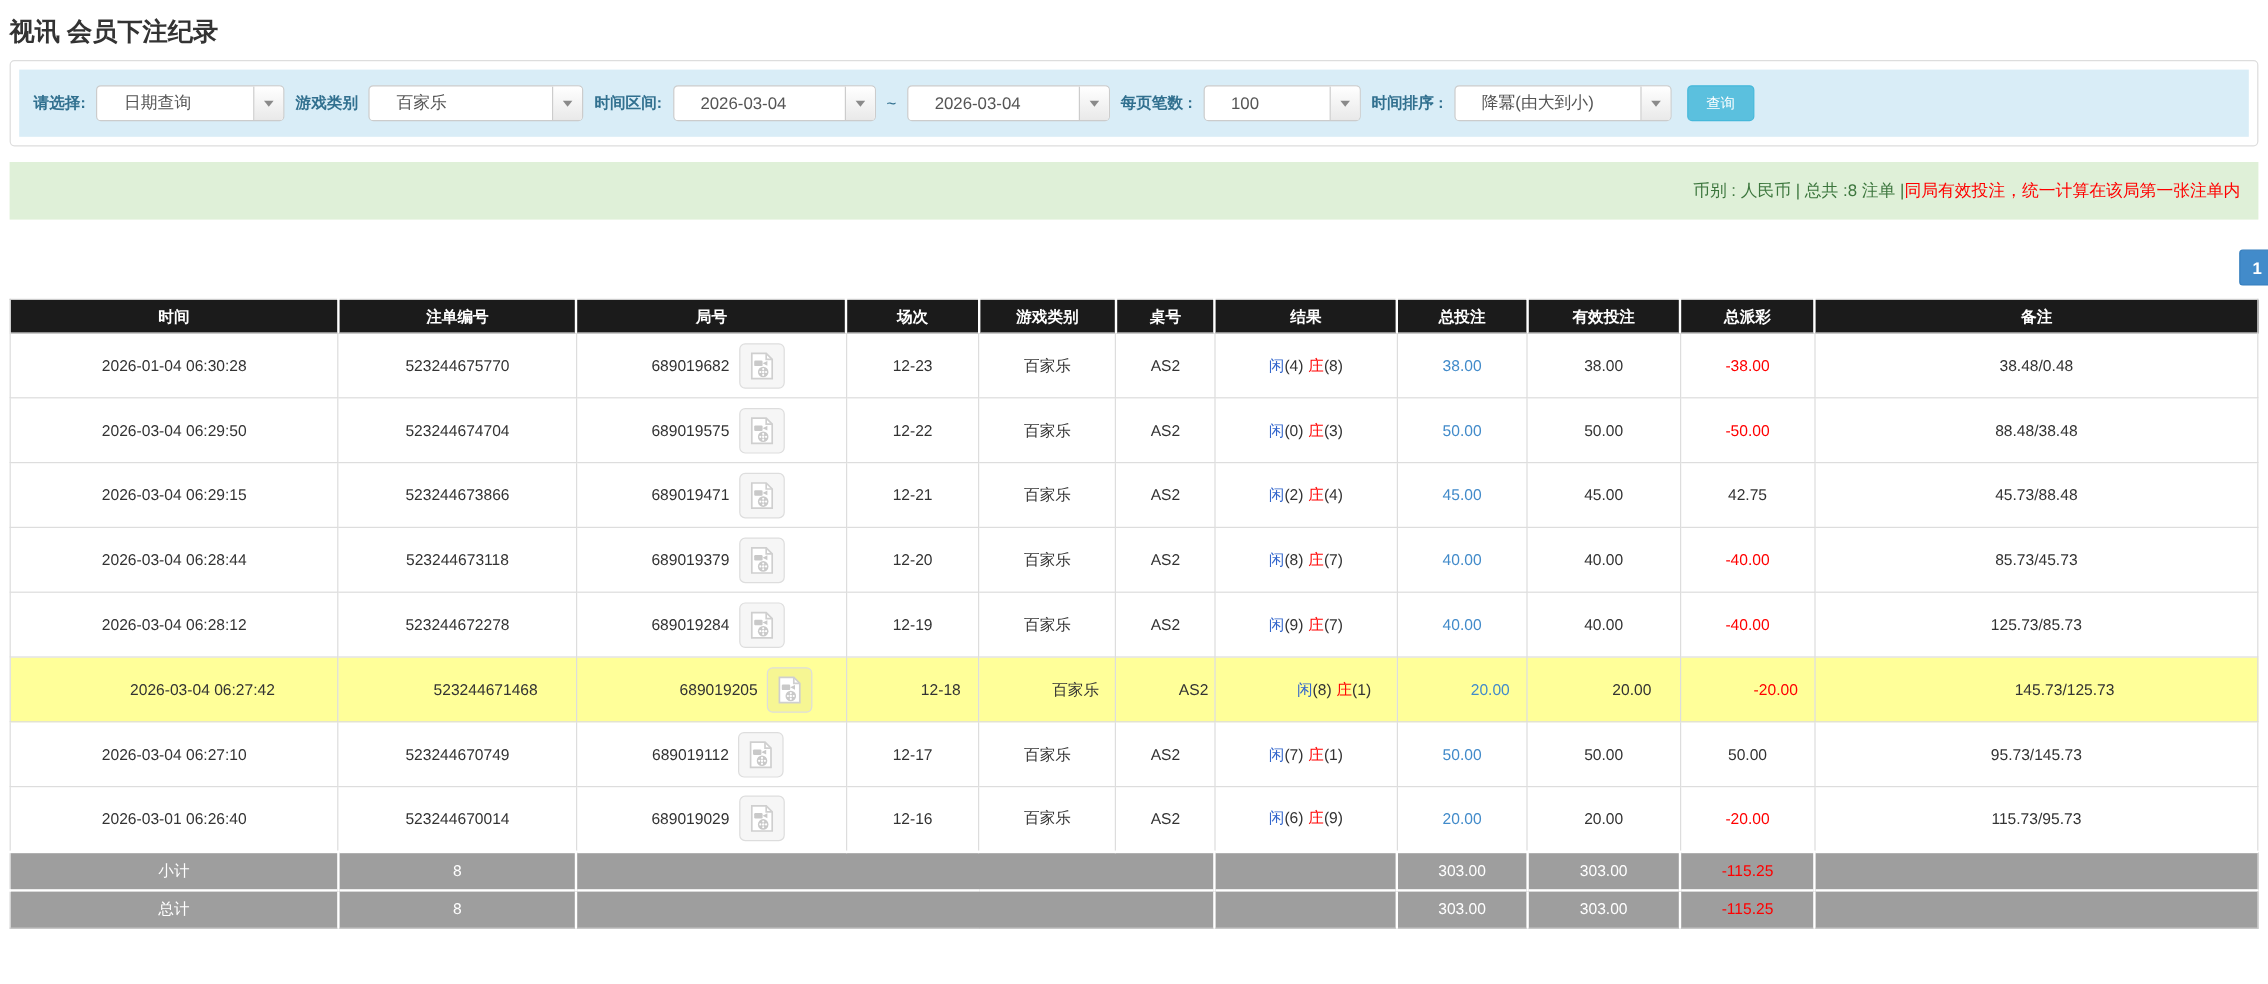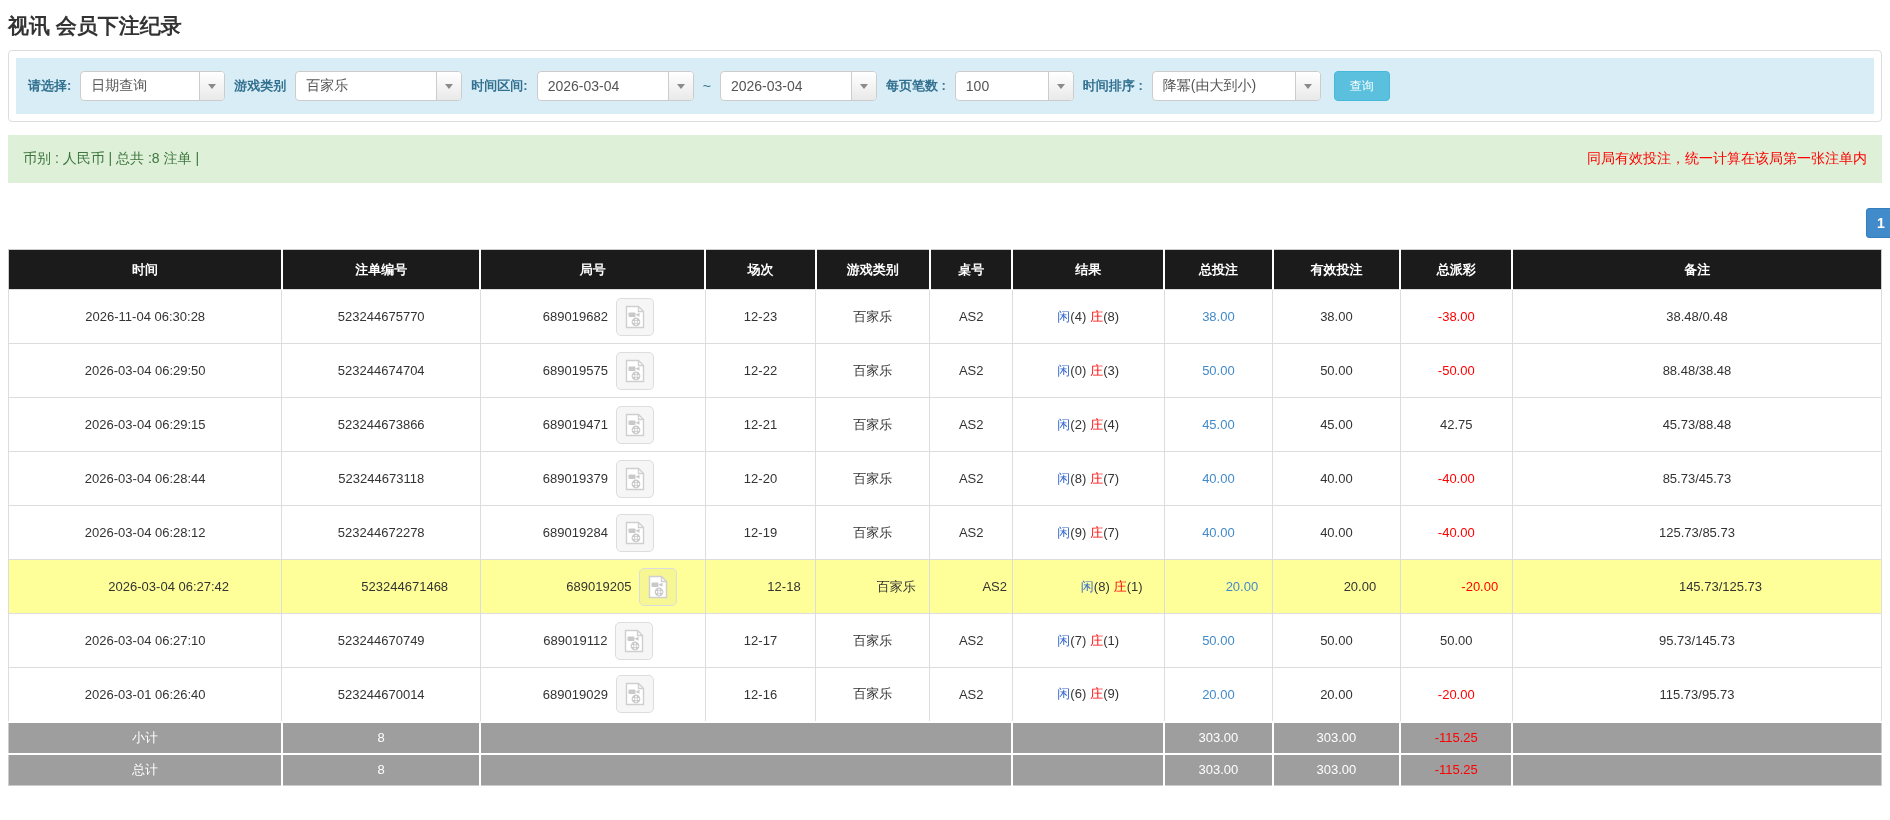--- a/index.html
+++ b/index.html
@@ -29,21 +29,21 @@
     padding: 13px 12px; gap: 9px;
   }
   .flabel {
     color: #31708f; font-weight: bold; font-size: 13px;
     white-space: nowrap;
   }
   .tilde { color: #31708f; font-size: 14px; }
   .combo {
     display: inline-flex; align-items: stretch;
     height: 30px; background: #fff;
-    border: 1px solid #ccc; border-radius: 4px; overflow: hidden;
+    border: 1px solid #ccc; border-radius: 4px; overflow: hidden; padding-left: 12px;
   }
   .combo input {
     border: none; outline: none; padding: 0 10px;
     font-size: 14px; color: #555; background: transparent;
     font-family: "Liberation Sans", "DejaVu Sans", sans-serif;
   }
   .arrow-btn {
     width: 25px; border: none; border-left: 1px solid #ccc;
     background: linear-gradient(#ffffff, #e9e9e9);
     display: flex; align-items: center; justify-content: center;
@@ -58,21 +58,21 @@
   .query-btn {
     height: 30px; padding: 0 15px; margin-left: 4px;
     background: #5bc0de; border: 1px solid #46b8da; border-radius: 4px;
     color: #fff; font-size: 12px; cursor: pointer;
     font-family: "Liberation Sans", "DejaVu Sans", sans-serif;
   }
 
   
   .summary-bar {
     margin-top: 13px; height: 48px; background: #dff0d8;
-    display: flex; align-items: center; justify-content: space-between;
+    display: flex; align-items: center; justify-content: flex-end;
     padding: 0 15px; font-size: 14px;
   }
   .summary-left { color: #3c763d; }
   .summary-right { color: #ff0000; }
 
   
   .pagination-row { margin-top: 25px; height: 30px; position: relative; }
   .page-btn {
     position: absolute; right: -14px; top: 0;
     width: 30px; height: 30px;
@@ -84,21 +84,21 @@
 
   
   table.bet-table {
     margin-top: 11px; width: 100%;
     border-collapse: collapse; border: 1px solid #ccc;
     table-layout: fixed;
   }
   .bet-table thead th {
     background: #1b1b1b; color: #fff;
     font-size: 13px; font-weight: bold;
-    height: 40px; 
+    height: 28px; 
     border-right: 2px solid #fff;
   }
   .bet-table thead th:last-child { border-right: none; }
   .bet-table tbody td {
     height: 54px; text-align: center;
     font-size: 13px; color: #333;
     border: 1px solid #ddd; background: #fff;
   }
   .bet-table tbody tr.highlight td { background: #ffff99; padding-left: 48px; }
   .bet-table tfoot td {
@@ -221,21 +221,21 @@
         <th>桌号</th>
         <th>结果</th>
         <th>总投注</th>
         <th>有效投注</th>
         <th>总派彩</th>
         <th>备注</th>
       </tr>
     </thead>
     <tbody>
   <tr>
-    <td class="c-time">2026-11-04 06:30:28</td>
+    <td class="c-time">2026-01-04 06:30:28</td>
     <td class="c-betid">523244675770</td>
     <td class="c-round">
       <span class="round-no">689019682</span><button class="video-btn" type="button">
               <svg width="22" height="24" viewBox="0 0 22 24" aria-hidden="true">
         <path d="M2.5 1.5 h12 l5 5 v16 h-17 z" fill="#ffffff" stroke="#cfcfcf" stroke-width="1.4"></path>
         <path d="M14.5 1.5 v5 h5" fill="none" stroke="#cfcfcf" stroke-width="1.4"></path>
         <rect x="4.5" y="7.5" width="7" height="4.6" rx="1" fill="#c9c9c9"></rect>
         <path d="M11.5 9.8 l4-2 v4 z" fill="#c9c9c9"></path>
         <circle cx="12" cy="17" r="4.4" fill="#c9c9c9"></circle>
         <circle cx="12" cy="17" r="1" fill="#ffffff"></circle>

